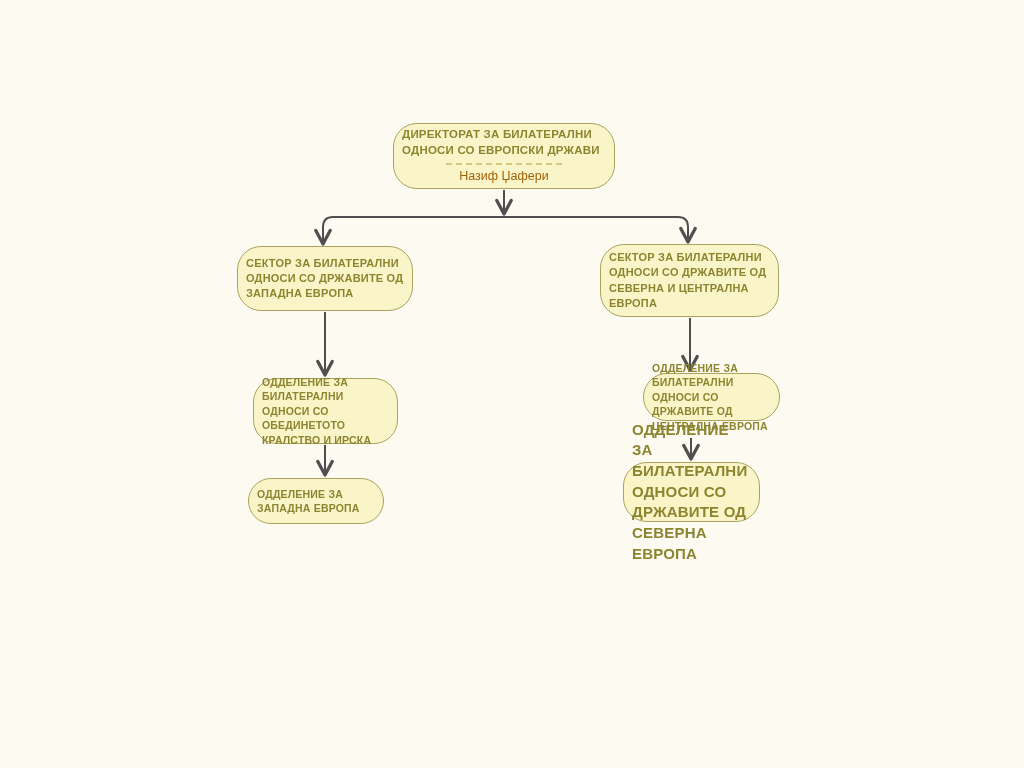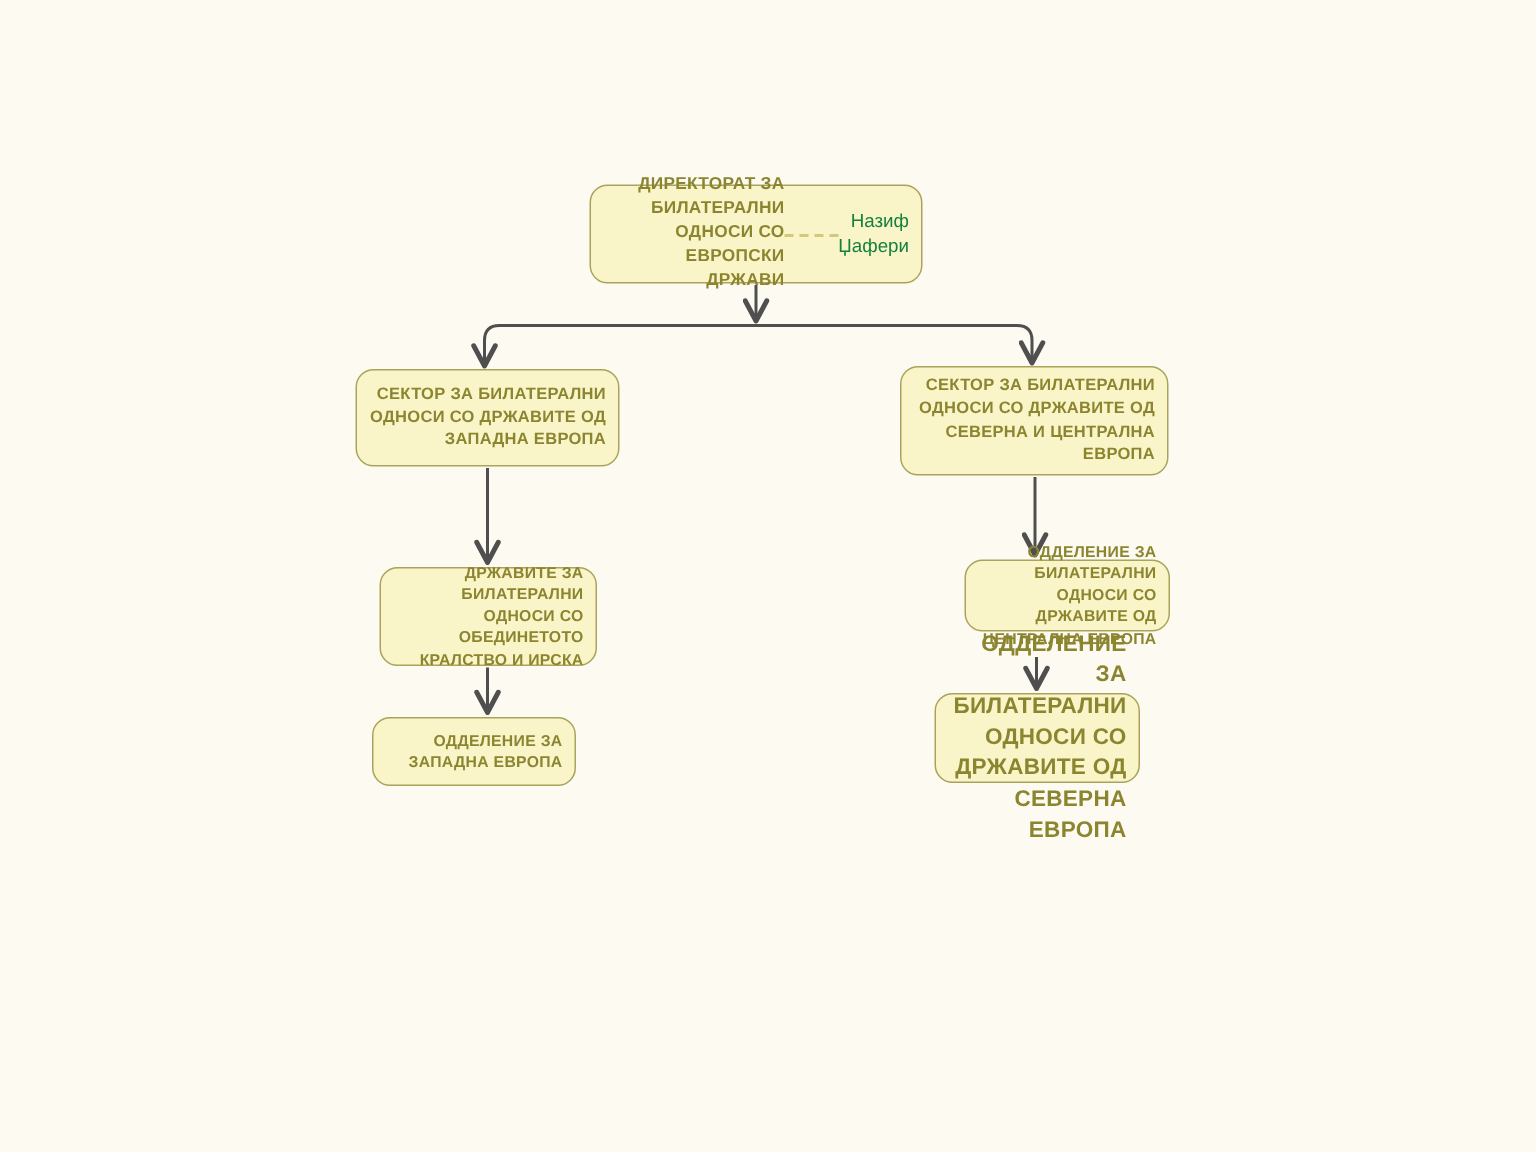--- a/index.html
+++ b/index.html
@@ -31,26 +31,26 @@
     position: absolute;
     top: 0;
     left: 0;
     pointer-events: none;
   }
   .node {
     position: absolute;
     box-sizing: border-box;
     background: #FAF5C9;
     border: 1.6px solid #AAA35C;
-    border-radius: 12px;
+    border-radius: 24px;
     display: flex;
-    flex-direction: row;
+    flex-direction: column;
     align-items: center;
     justify-content: center;
-    text-align: right;
+    text-align: left;
     color: #8C8530;
     font-weight: bold;
     font-size: 11px;
     line-height: 1.38;
     letter-spacing: 0.2px;
     padding: 6px 8px;
   }
   .node-directorate { left: 393px; top: 123px; width: 222px; height: 66px; font-size: 11.5px; }
   .node-sector-west { left: 237px; top: 246px; width: 176px; height: 65px; }
   .node-sector-nc   { left: 600px; top: 244px; width: 179px; height: 73px; }
@@ -61,21 +61,21 @@
   .dashed-divider {
     width: 116px;
     height: 0;
     border-top: 2px dashed #D2C97E;
     margin: 4px 0 3px 0;
   }
   .manager-name {
     font-weight: normal;
     letter-spacing: 0;
     font-size: 12.5px;
-    color: #15803d;
+    color: #a16207;
   }
 </style>
 </head>
 <body>
 
 <div class="canvas">
 
 
   <svg class="connectors" width="1024" height="768" viewBox="0 0 1024 768">
     <defs>
@@ -102,21 +102,21 @@
 
   <div class="node node-sector-nc">
     <div>СЕКТОР ЗА БИЛАТЕРАЛНИ ОДНОСИ СО ДРЖАВИТЕ ОД СЕВЕРНА И ЦЕНТРАЛНА ЕВРОПА</div>
   </div>
 
   <div class="node node-sector-west">
     <div>СЕКТОР ЗА БИЛАТЕРАЛНИ ОДНОСИ СО ДРЖАВИТЕ ОД ЗАПАДНА ЕВРОПА</div>
   </div>
 
   <div class="node node-dept-uk">
-    <div>ДРЖАВИТЕ ЗА БИЛАТЕРАЛНИ ОДНОСИ СО ОБЕДИНЕТОТО КРАЛСТВО И ИРСКА</div>
+    <div>ОДДЕЛЕНИЕ ЗА БИЛАТЕРАЛНИ ОДНОСИ СО ОБЕДИНЕТОТО КРАЛСТВО И ИРСКА</div>
   </div>
 
   <div class="node node-dept-ce">
     <div>ОДДЕЛЕНИЕ ЗА БИЛАТЕРАЛНИ ОДНОСИ СО ДРЖАВИТЕ ОД ЦЕНТРАЛНА ЕВРОПА</div>
   </div>
 
   <div class="node node-dept-we">
     <div>ОДДЕЛЕНИЕ ЗА ЗАПАДНА ЕВРОПА</div>
   </div>
 

